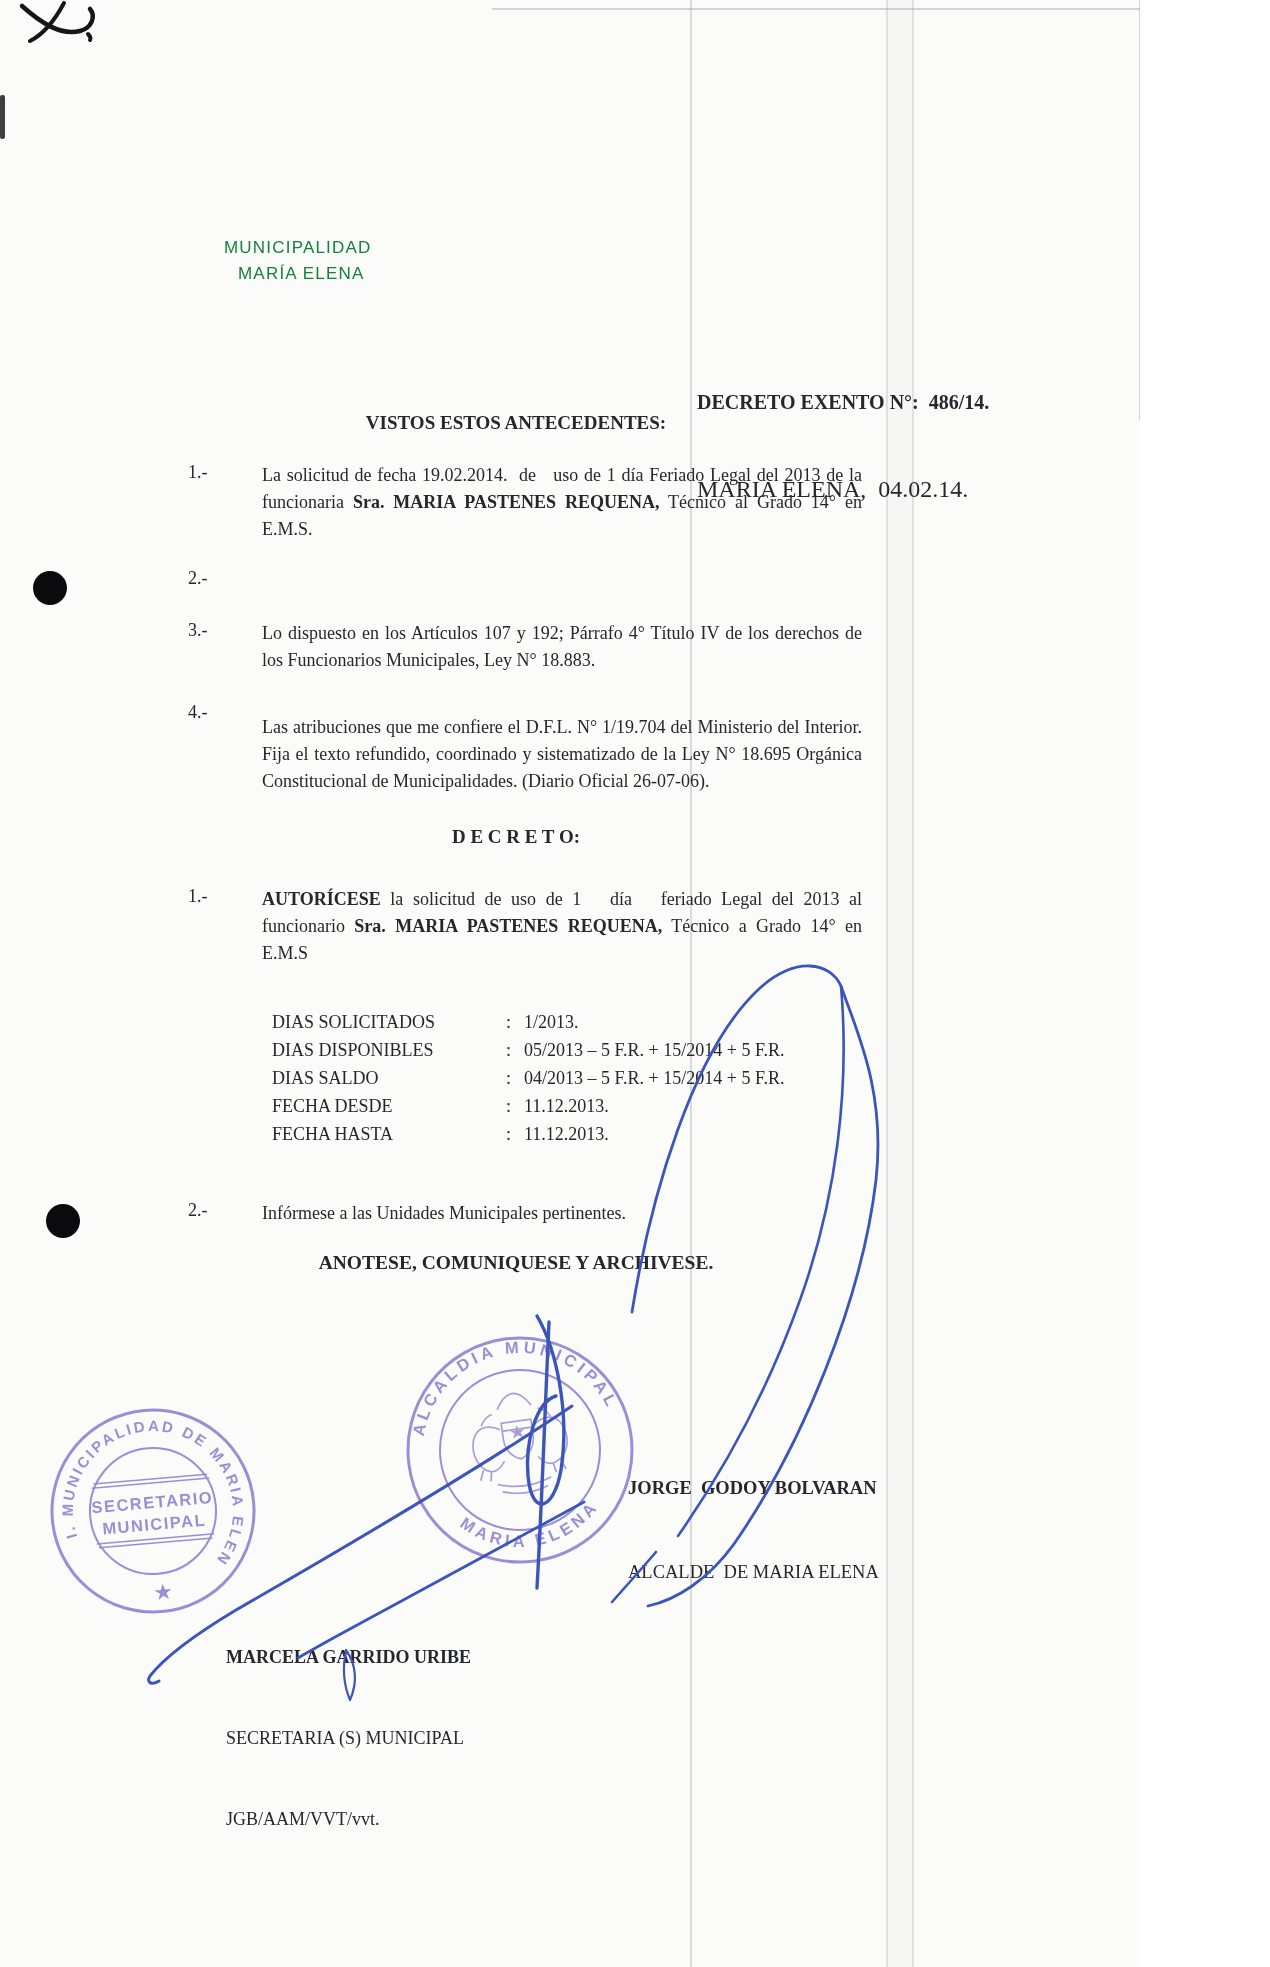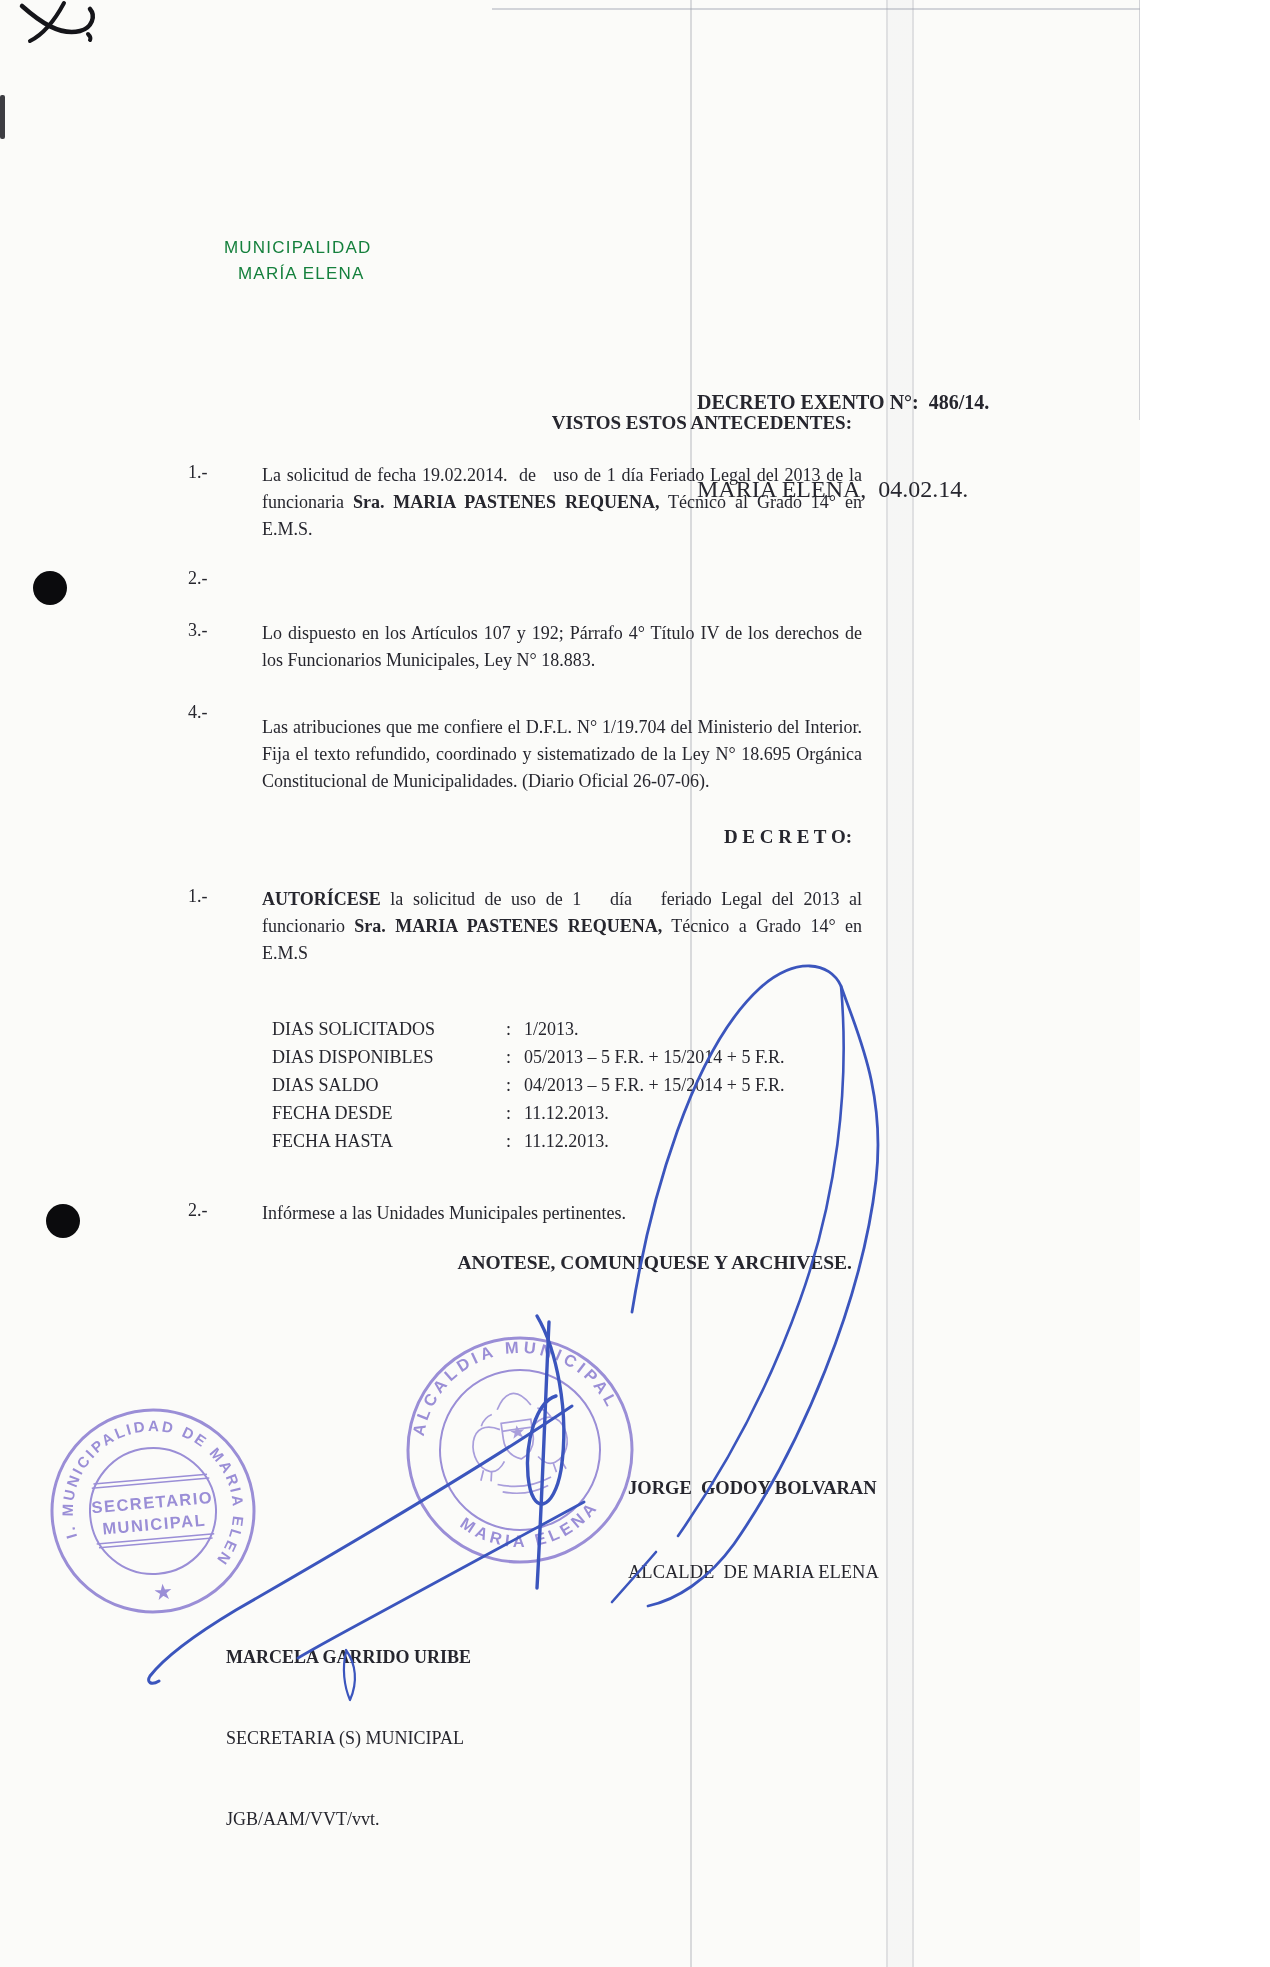--- a/index.html
+++ b/index.html
@@ -28,30 +28,30 @@
   .edge-smudge{left:0;top:95px;width:5px;height:44px;background:#1b1b22;opacity:.85;border-radius:2px;}
   
   .letterhead{left:224px;top:220px;font-family:"Liberation Sans",sans-serif;
     font-size:17px;letter-spacing:1.2px;color:#15803d;line-height:26px;z-index:3;margin-top:15px;}
   .letterhead .l2{padding-left:14px;}
   
   .decree-head{left:697px;top:330px;line-height:29px;white-space:pre-wrap;z-index:3;}
   .decree-head .l1{font-weight:bold;font-size:20px;}
   .decree-head .l2{font-size:24px;}
   
-  .center-col{left:180px;width:672px;text-align:right;z-index:3;}
+  .center-col{left:180px;width:672px;text-align:center;z-index:3;}
   .h-bold{font-weight:bold;font-size:19px;}
   
   .item-num{left:188px;font-size:18px;z-index:3;}
   .para{left:262px;width:600px;font-size:18px;line-height:27px;
     text-align:justify;white-space:pre-wrap;z-index:3;}
   .para b{font-weight:bold;margin-top:47px;}
   
   .days{left:272px;top:1012px;z-index:3;}
-  .days .row{display:flex;height:28px;font-size:18px;align-items:flex-end;}
+  .days .row{display:flex;height:28px;font-size:18px;align-items:flex-start;}
   .days .lbl{width:234px;}
   .days .sep{width:18px;}
   .days .val{white-space:pre-wrap;}
   
   .mayor{left:628px;top:1418px;line-height:28px;font-size:18.5px;white-space:pre-wrap;z-index:3;}
   .mayor .name{font-weight:bold;}
   .secretary{left:226px;top:1590px;line-height:27px;font-size:18px;white-space:pre-wrap;z-index:3;}
   .secretary .name{font-weight:bold;}
   
   svg.stamp{color:var(--stamp);z-index:2;opacity:.88;}

